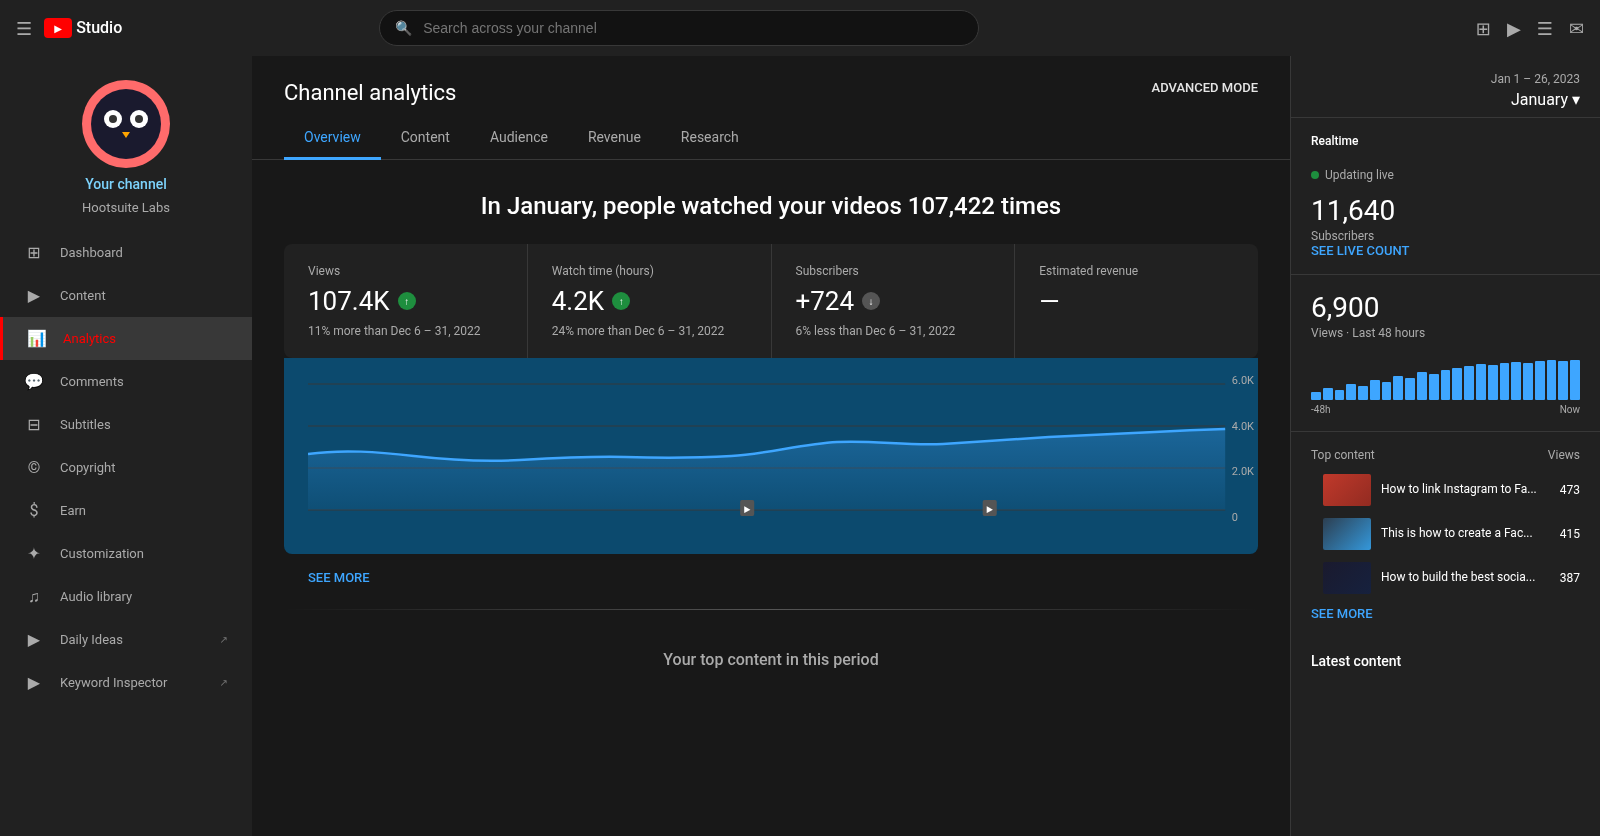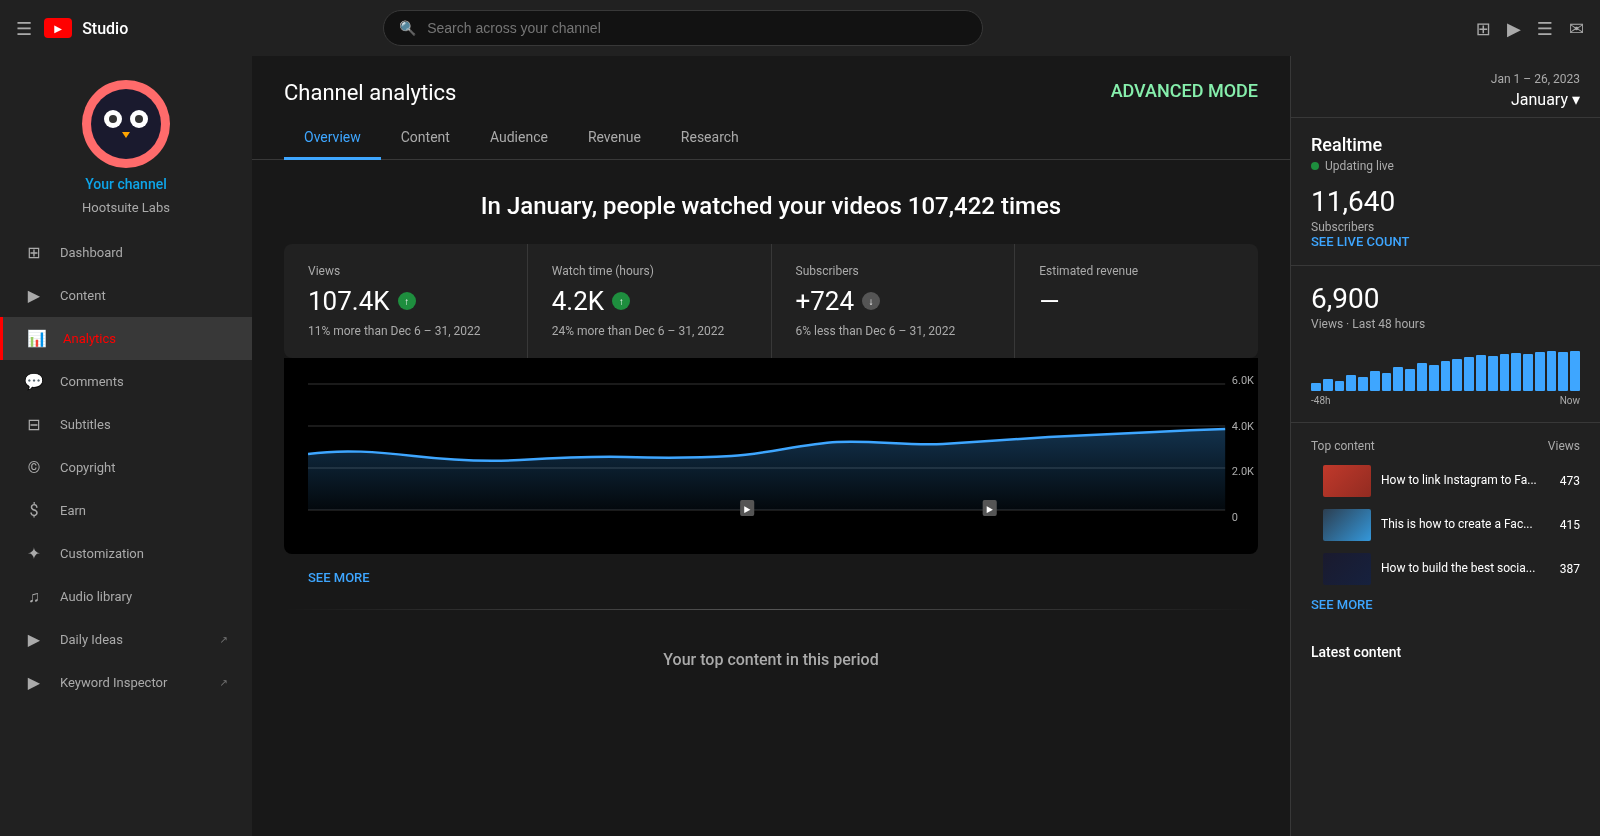--- a/index.html
+++ b/index.html
@@ -12,21 +12,21 @@
       background: #212121;
       display: flex;
       align-items: center;
       padding: 0 16px;
       height: 56px;
       flex-shrink: 0;
       gap: 16px;
     }
     .topbar-left { display: flex; align-items: center; gap: 12px; }
     .hamburger { color: #aaa; cursor: pointer; font-size: 18px; }
-    .yt-logo { display: flex; align-items: center; gap: 10px; }
+    .yt-logo { display: flex; gap: 4px; }
     .yt-icon { background: #ff0000; border-radius: 4px; width: 28px; height: 20px; display: flex; align-items: center; justify-content: center; }
     .yt-icon::after { content: '▶'; color: #fff; font-size: 10px; }
     .yt-studio-text { color: #fff; font-size: 16px; font-weight: 500; }
     .search-bar {
       flex: 1;
       max-width: 600px;
       background: #121212;
       border: 1px solid #383838;
       border-radius: 20px;
       display: flex;
@@ -80,21 +80,21 @@
     }
     .owl-circle {
       width: 70px; height: 70px; border-radius: 50%; background: #1a1a2e;
       display: flex; align-items: center; justify-content: center; flex-direction: column;
     }
     .owl-eyes { display: flex; gap: 8px; margin-bottom: 4px; }
     .owl-eye { width: 18px; height: 18px; border-radius: 50%; background: #fff; display: flex; align-items: center; justify-content: center; }
     .owl-pupil { width: 8px; height: 8px; border-radius: 50%; background: #333; }
     .owl-beak { width: 8px; height: 6px; background: #ffa500; clip-path: polygon(50% 100%, 0 0, 100% 0); }
     .channel-name { font-size: 13px; color: #aaa; font-weight: 400; }
-    .channel-title { font-size: 14px; font-weight: 500; color: #0ea5e9; text-align: center; }
+    .channel-title { font-size: 14px; font-weight: 500; color: #7dd3fc; text-align: center; }
 
     .nav-item {
       display: flex;
       align-items: center;
       gap: 16px;
       padding: 12px 24px;
       cursor: pointer;
       color: #aaa;
       font-size: 13px;
       position: relative;
@@ -109,21 +109,21 @@
     
     .content { flex: 1; overflow-y: auto; background: #181818; }
 
     .page-header {
       padding: 24px 32px 0;
       display: flex;
       align-items: flex-start;
       justify-content: space-between;
     }
     .page-title { font-size: 22px; font-weight: 400; color: #fff; }
-    .advanced-mode { color: #86efac; font-size: 18px; font-weight: 500; cursor: pointer; }
+    .advanced-mode { color: #e5e5e5; font-size: 13px; font-weight: 500; cursor: pointer; }
 
     .tabs {
       display: flex;
       gap: 0;
       padding: 0 32px;
       border-bottom: 1px solid #383838;
       margin-top: 12px;
     }
     .tab {
       padding: 12px 20px;
@@ -158,21 +158,21 @@
       border-right: 1px solid #383838;
     }
     .stat-card:last-child { border-right: none; }
     .stat-label { color: #aaa; font-size: 12px; margin-bottom: 8px; }
     .stat-value { font-size: 26px; font-weight: 400; display: flex; align-items: center; gap: 8px; color: #fff; }
     .stat-change { font-size: 12px; color: #aaa; margin-top: 8px; }
     .up-icon { width: 18px; height: 18px; border-radius: 50%; background: #1e8e3e; display: flex; align-items: center; justify-content: center; font-size: 10px; color: #fff; }
     .down-icon { width: 18px; height: 18px; border-radius: 50%; background: #555; display: flex; align-items: center; justify-content: center; font-size: 10px; color: #fff; }
 
     .chart-area {
-      background: #000000;
+      background: #0c4a6e;
       border-radius: 0 0 8px 8px;
       padding: 16px 0 0;
       position: relative;
     }
 
     .chart-container {
       position: relative;
       height: 180px;
       padding: 0 24px;
     }
@@ -217,21 +217,21 @@
       align-items: center;
       justify-content: flex-end;
       gap: 4px;
       font-size: 16px;
       color: #fff;
       cursor: pointer;
       margin-top: 4px;
     }
 
     .realtime-section { padding: 16px 20px; border-bottom: 1px solid #383838; }
-    .realtime-title { font-size: 18px; font-weight: 500; margin-bottom: 4px; }
+    .realtime-title { font-size: 12px; font-weight: 500; margin-bottom: 20px; }
     .realtime-live { display: flex; align-items: center; gap: 6px; font-size: 12px; color: #aaa; }
     .live-dot { width: 8px; height: 8px; border-radius: 50%; background: #1e8e3e; }
     .realtime-count { font-size: 28px; font-weight: 400; margin: 12px 0 2px; }
     .realtime-label { color: #aaa; font-size: 12px; }
     .see-live { color: #3ea6ff; font-size: 13px; font-weight: 500; cursor: pointer; display: block; }
 
     .views-section { padding: 16px 20px; border-bottom: 1px solid #383838; }
     .views-count { font-size: 28px; font-weight: 400; margin-bottom: 2px; }
     .views-label { color: #aaa; font-size: 12px; margin-bottom: 20px; }
     .mini-chart { display: flex; align-items: flex-end; gap: 2px; height: 40px; }

